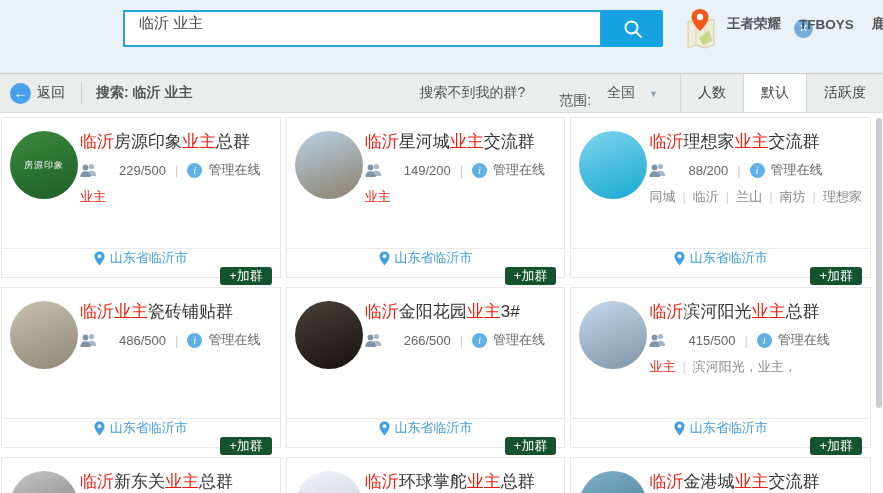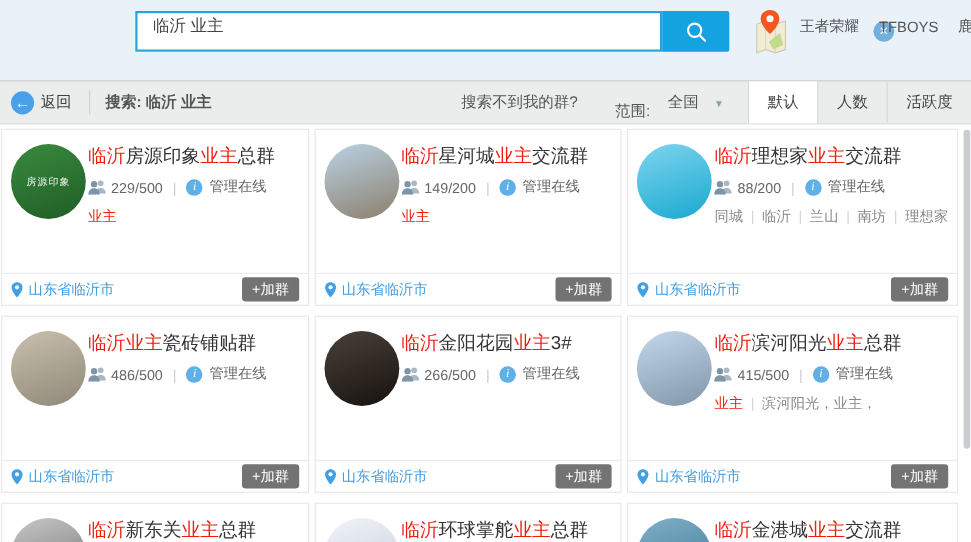--- a/index.html
+++ b/index.html
@@ -26,21 +26,21 @@
   }
   .search-btn {
     width: 61px; height: 37px; background: #14a2e1; border: none; cursor: pointer;
     display: flex; align-items: center; justify-content: center; border-radius: 0 2px 2px 0;
   }
   .map-icon { position: absolute; left: 685px; top: 8px; width: 31px; height: 41px; cursor: pointer; }
   .hot-links {
     position: absolute; left: 727px; top: 0; height: 48px; display: flex; align-items: center;
     gap: 18px; font-size: 13.5px; color: #555;
   }
-  .hot-links span { cursor: pointer; white-space: nowrap; }
+  .hot-links span { cursor: pointer; white-space: nowrap; font-weight: bold; }
 
   
   .toolbar {
     height: 40px; background: #ebedec; border-top: 1px solid #c9c9c9;
     border-bottom: 1px solid #dcdcdc; display: flex; align-items: stretch; position: relative;
   }
   .toolbar-left { display: flex; align-items: center; padding-left: 10px; }
   .back { display: flex; align-items: center; gap: 6px; cursor: pointer; }
   .back-circle {
     width: 21px; height: 21px; border-radius: 50%; background: #49a1e9; color: #fff;
@@ -71,37 +71,37 @@
   }
   .avatar {
     position: absolute; left: 8px; top: 13px; width: 68px; height: 68px; border-radius: 50%;
     display: flex; align-items: center; justify-content: center; overflow: hidden; cursor: pointer;
   }
   .avatar-label { color: rgba(255,255,255,.92); font-size: 9px; letter-spacing: 1px; }
   .info { margin-left: 78px; padding: 12px 8px 0 0; }
   .title { font-size: 17px; color: #333; line-height: 24px; cursor: pointer; white-space: nowrap; overflow: hidden; }
   .title .hl { color: #ed1c0c; }
   .meta { margin-top: 7px; display: flex; align-items: center; font-size: 13px; color: #666; }
-  .meta .count { margin-left: 4px; }
+  .meta .count { margin-left: 22px; }
   .meta .sep { color: #ccc; margin: 0 9px; }
   .info-i {
     width: 15px; height: 15px; border-radius: 50%; background: #5fb0e6; color: #fff;
     font-size: 11px; font-style: italic; font-family: "Liberation Serif", "DejaVu Serif", serif;
     display: inline-flex; align-items: center; justify-content: center; margin-right: 6px;
   }
   .tags { margin-top: 9px; font-size: 13px; color: #888; white-space: nowrap; overflow: hidden; }
   .tags .tag.red { color: #ed1c0c; }
   .tags .tag-sep { color: #d5d5d5; margin: 0 7px; }
   .card-footer {
     position: absolute; left: 0; right: 0; bottom: 0; height: 29px;
-    border-top: 1px solid #e9e9e9; display: flex; align-items: center; padding: 0 8px;
+    border-top: 1px solid #e9e9e9; display: flex; align-items: center; padding: 0 8px; flex-direction: column;
   }
   .loc-wrap { display: flex; align-items: center; gap: 5px; color: #3d9be1; font-size: 13px; cursor: pointer; }
   .join {
-    margin-left: auto; height: 22px; padding: 0 9px; background: #737373; color: #fff;
+    margin-left: auto; height: 22px; padding: 0 9px; background: #14532d; color: #fff;
     border: none; border-radius: 3px; font-size: 13px; cursor: pointer;
     font-family: "Liberation Sans", "DejaVu Sans", sans-serif;
   }
 
   .scrollbar-thumb {
     position: absolute; right: 1px; top: 118px; width: 6px; height: 290px;
     background: #c9ccd1; border-radius: 3px; cursor: pointer;
   }
 </style>
 </head>
@@ -142,22 +142,22 @@
       <span class="back-label">返回</span>
     </div>
     <span class="tb-divider"></span>
     <span class="search-summary">搜索: 临沂 业主</span>
   </div>
   <div class="toolbar-right">
     <span class="not-found">搜索不到我的群?</span>
     <span class="scope-label">范围:</span>
     <span class="scope-value">全国</span>
     <span class="scope-caret">▼</span>
+    <div class="tab">人数</div>
     <div class="tab active">默认</div>
-    <div class="tab">人数</div>
     <div class="tab">活跃度</div>
   </div>
 </div>
 
 <div class="content">
   <div class="grid">
   <div class="card">
     <div class="avatar" style="background: linear-gradient(160deg, rgb(58, 138, 62), rgb(31, 93, 38));">
       <span class="avatar-label">房源印象</span>
     </div>

